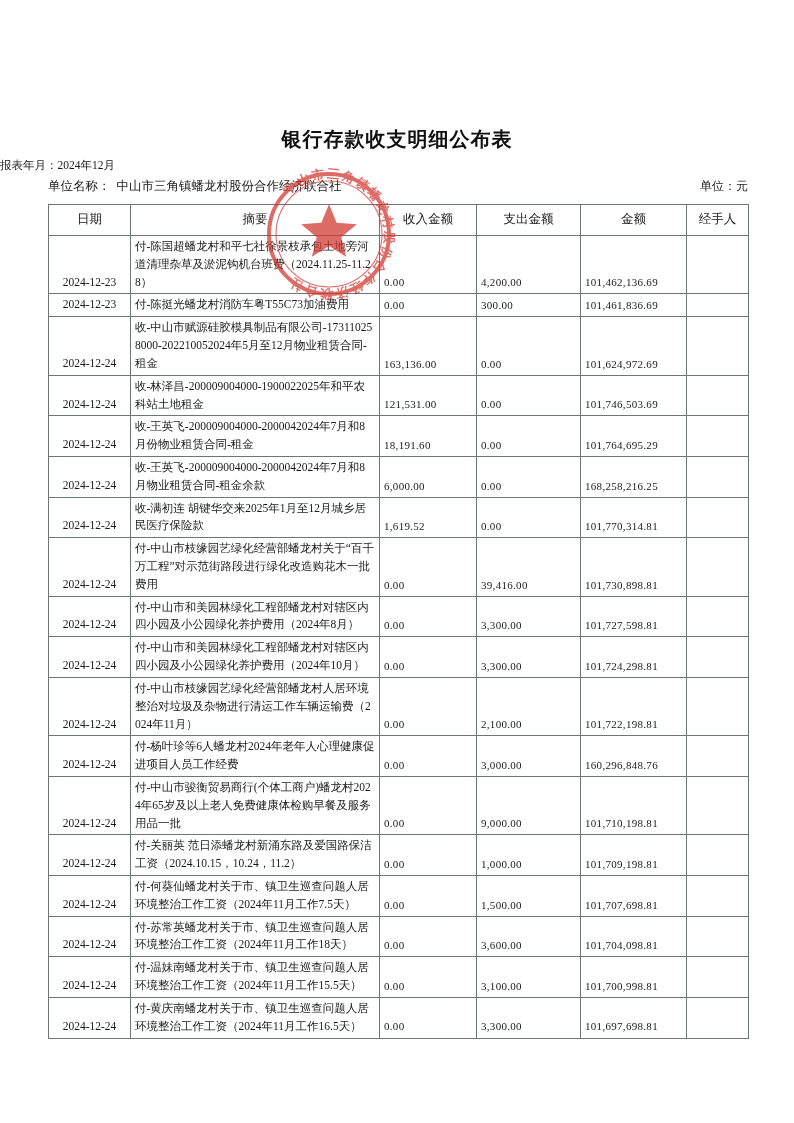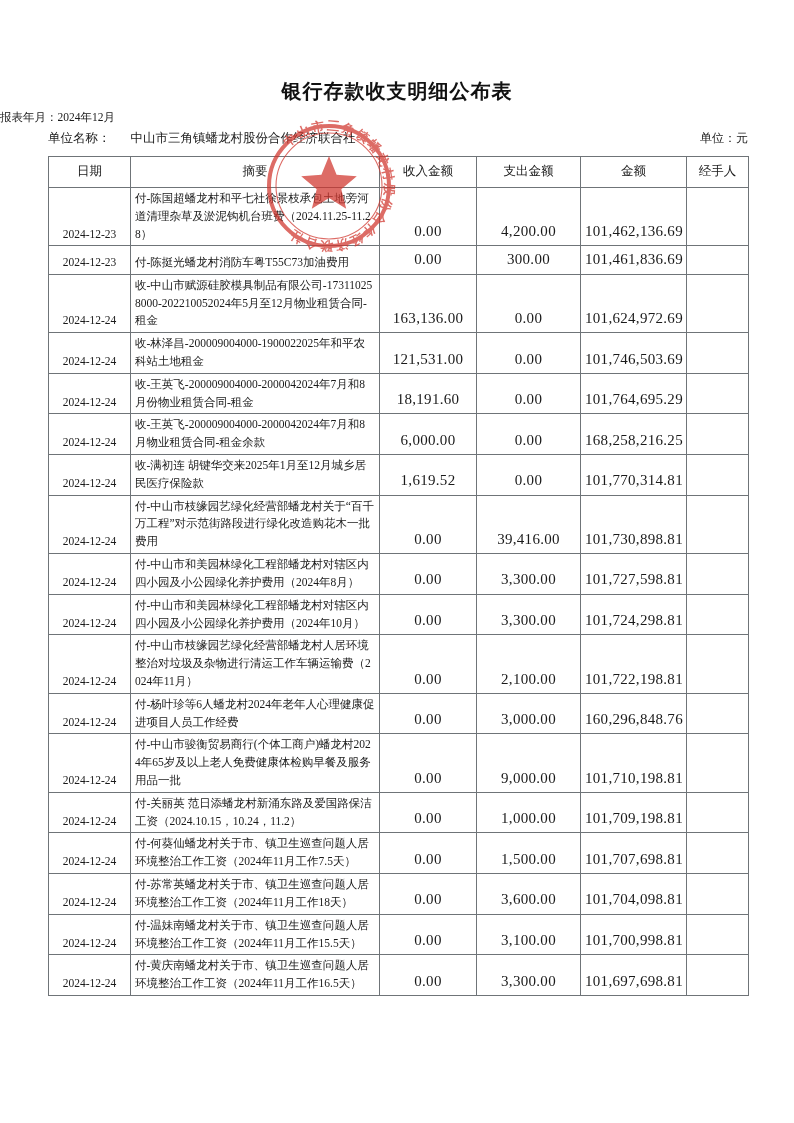--- a/index.html
+++ b/index.html
@@ -13,20 +13,21 @@
     position: relative;
     font-family: "Liberation Serif", "DejaVu Serif", serif;
     color: #1a1a1a;
     overflow: hidden;
   }
 
   .page {
     position: absolute;
     inset: 0;
     padding: 0;
+    margin-top: 48px;
   }
 
   
   .title-row {
     position: absolute;
     top: 78px;
     left: 0;
     width: 794px;
     text-align: center;
   }
@@ -53,21 +54,21 @@
     top: 130px;
     left: 48px;
     width: 700px;
     display: flex;
     justify-content: space-between;
     align-items: baseline;
     font-size: 12.5px;
   }
   .unit-name-wrap {
     display: flex;
-    gap: 20px;
+    gap: 6px;
   }
   .unit-label { white-space: nowrap; }
   .unit-value { white-space: nowrap; }
   .currency-unit { white-space: nowrap; font-size: 12px; }
 
   
   table.ledger {
     position: absolute;
     top: 156px;
     left: 48px;
@@ -107,24 +108,24 @@
     white-space: nowrap;
   }
   td.desc {
     text-align: left;
     vertical-align: top;
     word-break: break-all;
     font-size: 11.5px;
     padding-top: 3px;
   }
   td.num {
-    text-align: center;
+    text-align: left;
     vertical-align: bottom;
     white-space: nowrap;
-    font-size: 15px;
+    font-size: 11px;
     padding-right: 5px;
     letter-spacing: 0.3px;
   }
   td.handler { }
 
   
   .seal {
     position: absolute;
     left: 255px;
     top: 112px;

